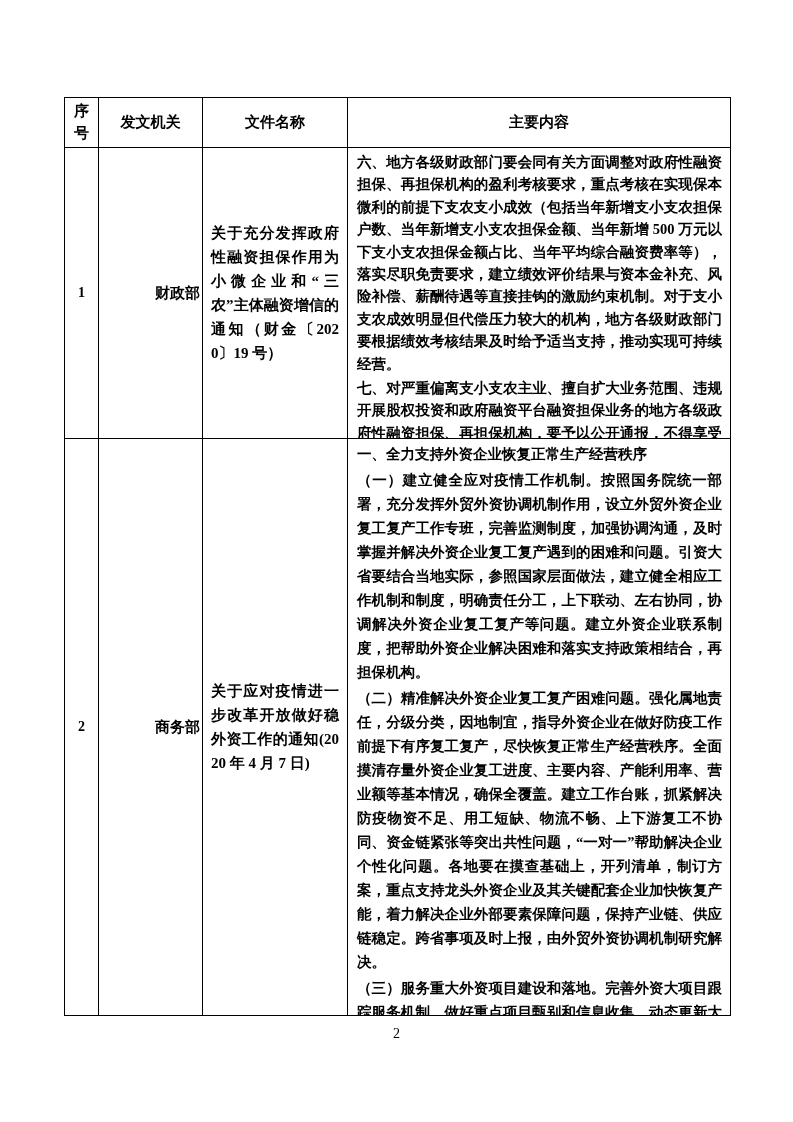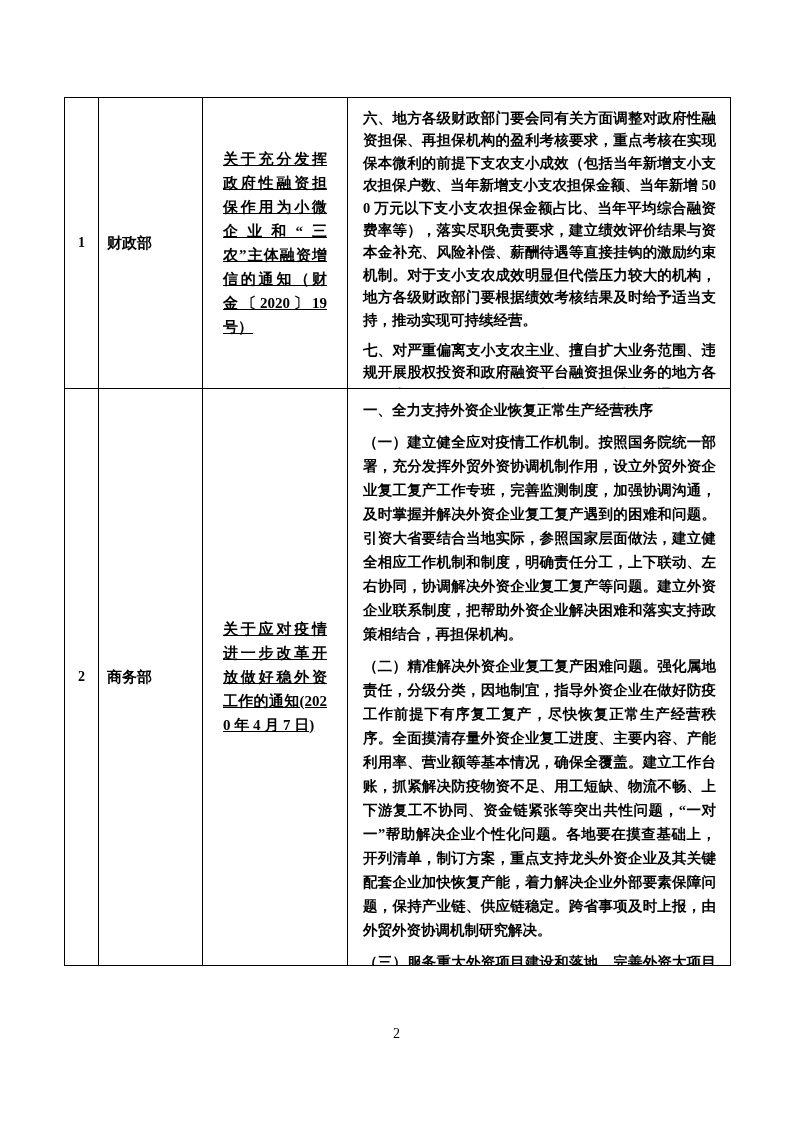--- a/index.html
+++ b/index.html
@@ -49,48 +49,47 @@
     padding: 0 8px; 
   }
 
   .cell-index {
     text-align: center;
     vertical-align: middle;
     font-size: 14px;
     padding: 0;
   }
   .cell-agency {
-    text-align: left;
+    text-align: right;
     vertical-align: middle;
     font-size: 15px;
-    padding: 0 8px;
+    padding: 0 2px;
   }
   .cell-doc {
     vertical-align: middle;
     font-size: 15px;
-    padding: 0 20px;
-    text-decoration: underline;
+    padding: 0 8px;
   }
   .cell-doc .doc-name {
     text-align: justify;
     line-height: 24px;
   }
   .cell-main {
     vertical-align: top;
     padding: 1px 6px 0 7px;
     font-size: 14.5px;
   }
   .cell-main .content-box {
     overflow: hidden;
     text-align: justify;
   }
   .row-1 .content-box { height: 289px; line-height: 22.4px; }
   .row-2 .content-box { height: 575px; line-height: 24px; }
   .content-box p {
-    margin: 8px;
+    margin: 2px;
     padding: 0;
   }
 
   .page-number {
     position: absolute;
     top: 1026px;
     left: 0;
     width: 793px;
     text-align: center;
     font-size: 14px;
@@ -104,20 +103,26 @@
 <div class="page">
 
   <table class="doc-table">
     <colgroup>
       <col class="col-index">
       <col class="col-agency">
       <col class="col-doc">
       <col class="col-main">
     </colgroup>
     <tbody>
+      <tr class="header-row">
+        <th class="col-index">序号</th>
+        <th class="col-agency">发文机关</th>
+        <th class="col-doc">文件名称</th>
+        <th class="col-main">主要内容</th>
+      </tr>
 
       <tr class="row-1">
         <td class="cell-index">1</td>
         <td class="cell-agency">财政部</td>
         <td class="cell-doc">
           <div class="doc-name">关于充分发挥政府性融资担保作用为小微企业和“三农”主体融资增信的通知（财金〔2020〕19 号）</div>
         </td>
         <td class="cell-main">
           <div class="content-box">
             <p>六、地方各级财政部门要会同有关方面调整对政府性融资担保、再担保机构的盈利考核要求，重点考核在实现保本微利的前提下支农支小成效（包括当年新增支小支农担保户数、当年新增支小支农担保金额、当年新增 500 万元以下支小支农担保金额占比、当年平均综合融资费率等），落实尽职免责要求，建立绩效评价结果与资本金补充、风险补偿、薪酬待遇等直接挂钩的激励约束机制。对于支小支农成效明显但代偿压力较大的机构，地方各级财政部门要根据绩效考核结果及时给予适当支持，推动实现可持续经营。</p>

